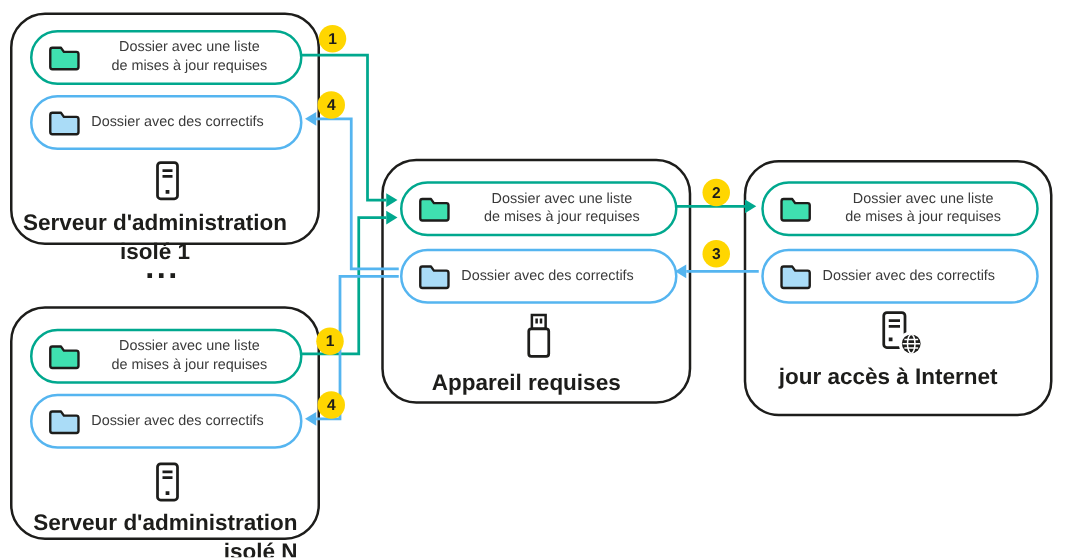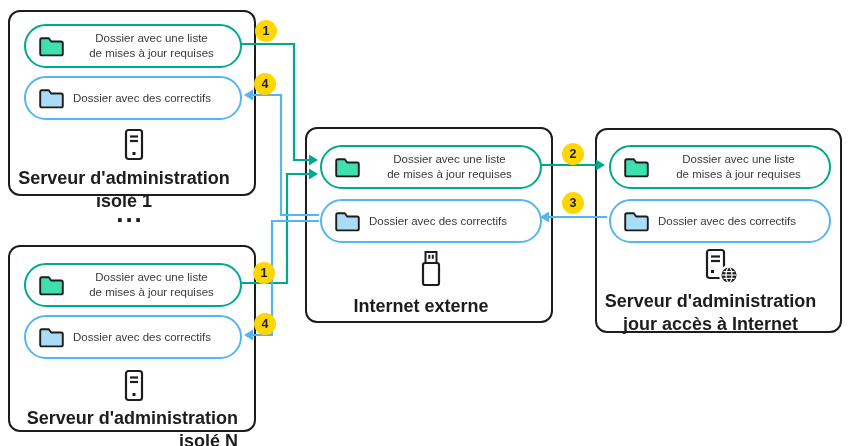--- a/index.html
+++ b/index.html
@@ -1,18 +1,18 @@
 <!DOCTYPE html>
 <html><head>
 <meta charset="utf-8">
 <style>
   html,body{margin:0;padding:0;background:#fff;}
   .canvas{position:relative;width:852px;height:446px;background:#ffffff;
           font-family:"Liberation Sans",sans-serif;overflow:hidden;}
-  .node{position:absolute;border:2px solid #1d1d1b;border-radius:12px;background:#fff;box-sizing:border-box;}
+  .node{position:absolute;border:2px solid #1d1d1b;border-radius:28px;background:#fff;box-sizing:border-box;}
   .pill{position:absolute;height:44px;border-radius:24px;border:2px solid #000;background:#fff;
         display:flex;align-items:center;gap:8px;padding:0 10px 0 12px;box-sizing:border-box;}
   .pill.green{border-color:#00a88e;}
   .pill.blue{border-color:#55b5f0;}
   .pill-label{font-size:11.5px;color:#3a3a3a;line-height:1.3;white-space:nowrap;}
   .pill-label.center{flex:1;text-align:center;}
   .title{position:absolute;left:0;right:16px;text-align:center;font-weight:bold;
          font-size:18px;color:#1d1d1b;line-height:1.25;}
   .badge{position:absolute;width:22px;height:22px;border-radius:50%;background:#ffd600;
          color:#1d1d1b;font-weight:bold;font-size:12.5px;display:flex;align-items:center;
@@ -117,21 +117,21 @@
         <path d="M2.2 19.5 V5.2 Q2.2 3.4 4 3.4 H11.2 L13.6 6.8 H24 Q25.8 6.8 25.8 8.6 V19.5 Q25.8 21.3 24 21.3 H4 Q2.2 21.3 2.2 19.5 Z" fill="#aadcf7" stroke="#1d1d1b" stroke-width="2" stroke-linejoin="round"></path>
       </svg>
       <span class="pill-label">Dossier avec des correctifs</span>
     </div>
     <svg class="device" style="left:110px;top:121px;" width="28" height="38" viewBox="0 0 28 38">
       <rect x="8.5" y="2" width="11" height="11" fill="none" stroke="#1d1d1b" stroke-width="2"></rect>
       <rect x="11.3" y="4.8" width="2" height="4" fill="#1d1d1b"></rect>
       <rect x="14.8" y="4.8" width="2" height="4" fill="#1d1d1b"></rect>
       <rect x="6" y="13" width="16" height="22" rx="2" fill="none" stroke="#1d1d1b" stroke-width="2.2"></rect>
     </svg>
-    <div class="title" style="top:166px;">Internet externe</div>
+    <div class="title" style="top:166px;">Appareil requises</div>
   </div>
 
   <div class="node" style="left:595px;top:128px;width:247px;height:205px;">
     <div class="pill green" style="left:12px;top:15px;width:222px;">
       <svg width="27" height="22" viewBox="0 0 28 23">
         <path d="M2.2 19.5 V5.2 Q2.2 3.4 4 3.4 H11.2 L13.6 6.8 H24 Q25.8 6.8 25.8 8.6 V19.5 Q25.8 21.3 24 21.3 H4 Q2.2 21.3 2.2 19.5 Z" fill="#3fe0b0" stroke="#1d1d1b" stroke-width="2" stroke-linejoin="round"></path>
       </svg>
       <span class="pill-label center">
         <span style="display:block">Dossier avec une liste</span>
         <span style="display:block">de mises à jour requises</span>
@@ -149,21 +149,20 @@
       <line x1="10" y1="13" x2="19" y2="13" stroke="#1d1d1b" stroke-width="2.2"></line>
       <rect x="10" y="22" width="3" height="3" fill="#1d1d1b"></rect>
       <circle cx="28" cy="27" r="10" fill="#ffffff"></circle>
       <circle cx="28" cy="27" r="7.5" fill="#1d1d1b"></circle>
       <ellipse cx="28" cy="27" rx="3" ry="7.5" fill="none" stroke="#ffffff" stroke-width="1.2"></ellipse>
       <line x1="21" y1="27" x2="35" y2="27" stroke="#ffffff" stroke-width="1.2"></line>
       <line x1="22.5" y1="23.6" x2="33.5" y2="23.6" stroke="#ffffff" stroke-width="1.2"></line>
       <line x1="22.5" y1="30.4" x2="33.5" y2="30.4" stroke="#ffffff" stroke-width="1.2"></line>
     </svg>
     <div class="title" style="top:160px;">
-      <span style="display:block">Serveur d'administration</span>
       <span style="display:block">jour accès à Internet</span>
     </div>
   </div>
 
   <div class="badge" style="left:255px;top:20px;">1</div>
   <div class="badge" style="left:254px;top:73px;">4</div>
   <div class="badge" style="left:253px;top:262px;">1</div>
   <div class="badge" style="left:254px;top:313px;">4</div>
   <div class="badge" style="left:562px;top:143px;">2</div>
   <div class="badge" style="left:562px;top:192px;">3</div>

